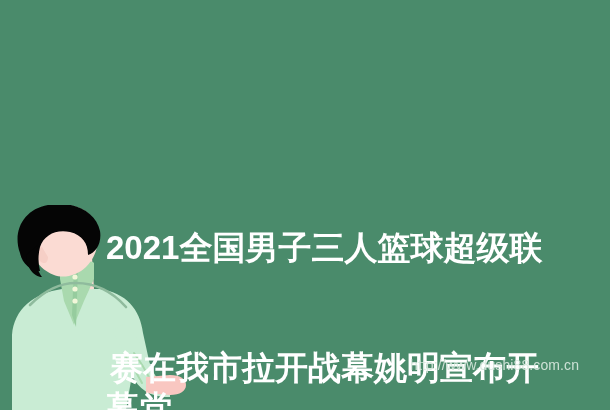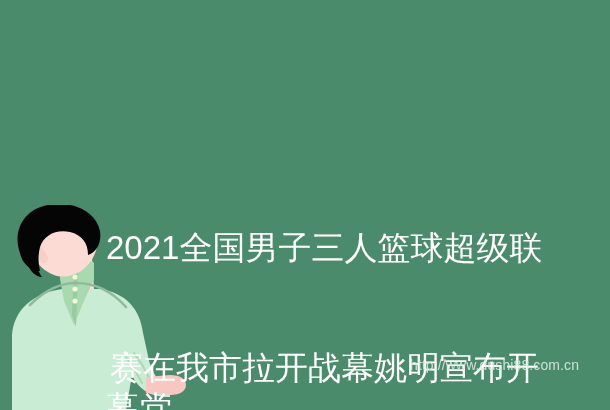--- a/index.html
+++ b/index.html
@@ -31,20 +31,21 @@
     font-size: 33px;
     line-height: 40px;
     letter-spacing: 0px;
     font-weight: 400;
     white-space: pre-wrap;
     word-break: break-all;
     text-align: left;
   }
   .headline-line {
     display: block;
+    font-weight: bold;
   }
   .headline-line.second {
     text-indent: 4px;
   }
 
   
   #watermark {
     position: absolute;
     left: 410px;
     top: 356px;

